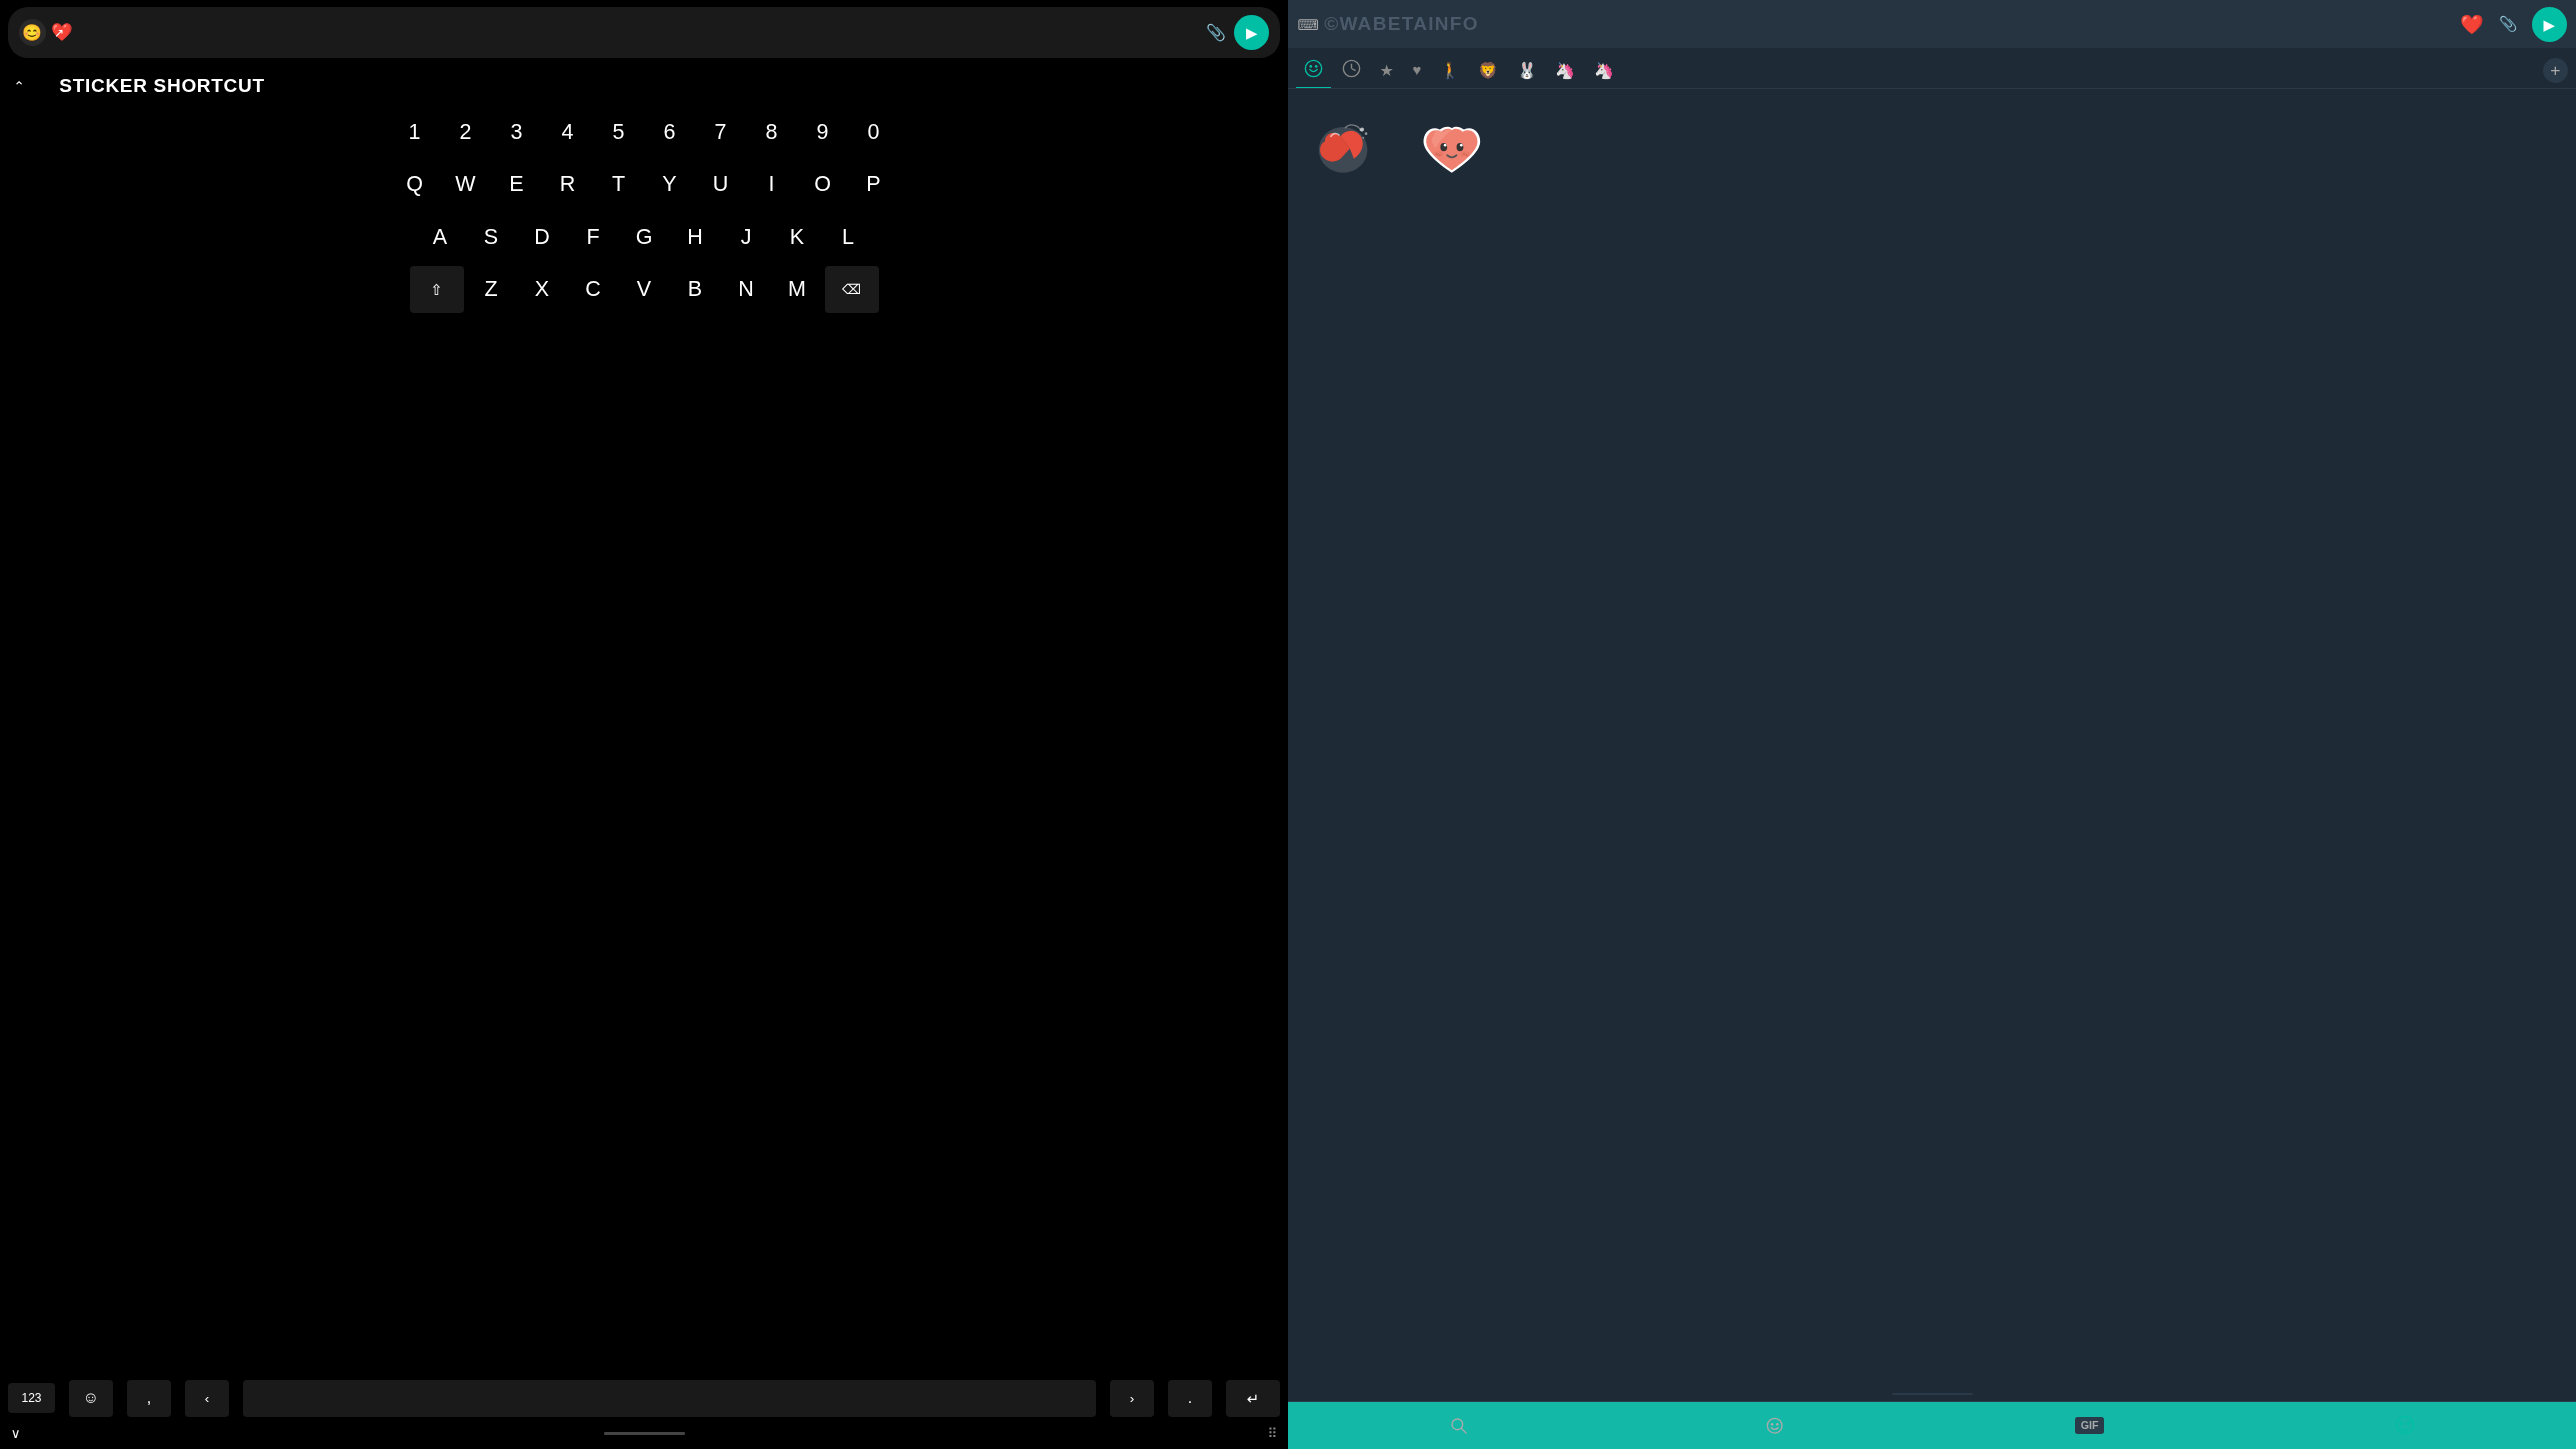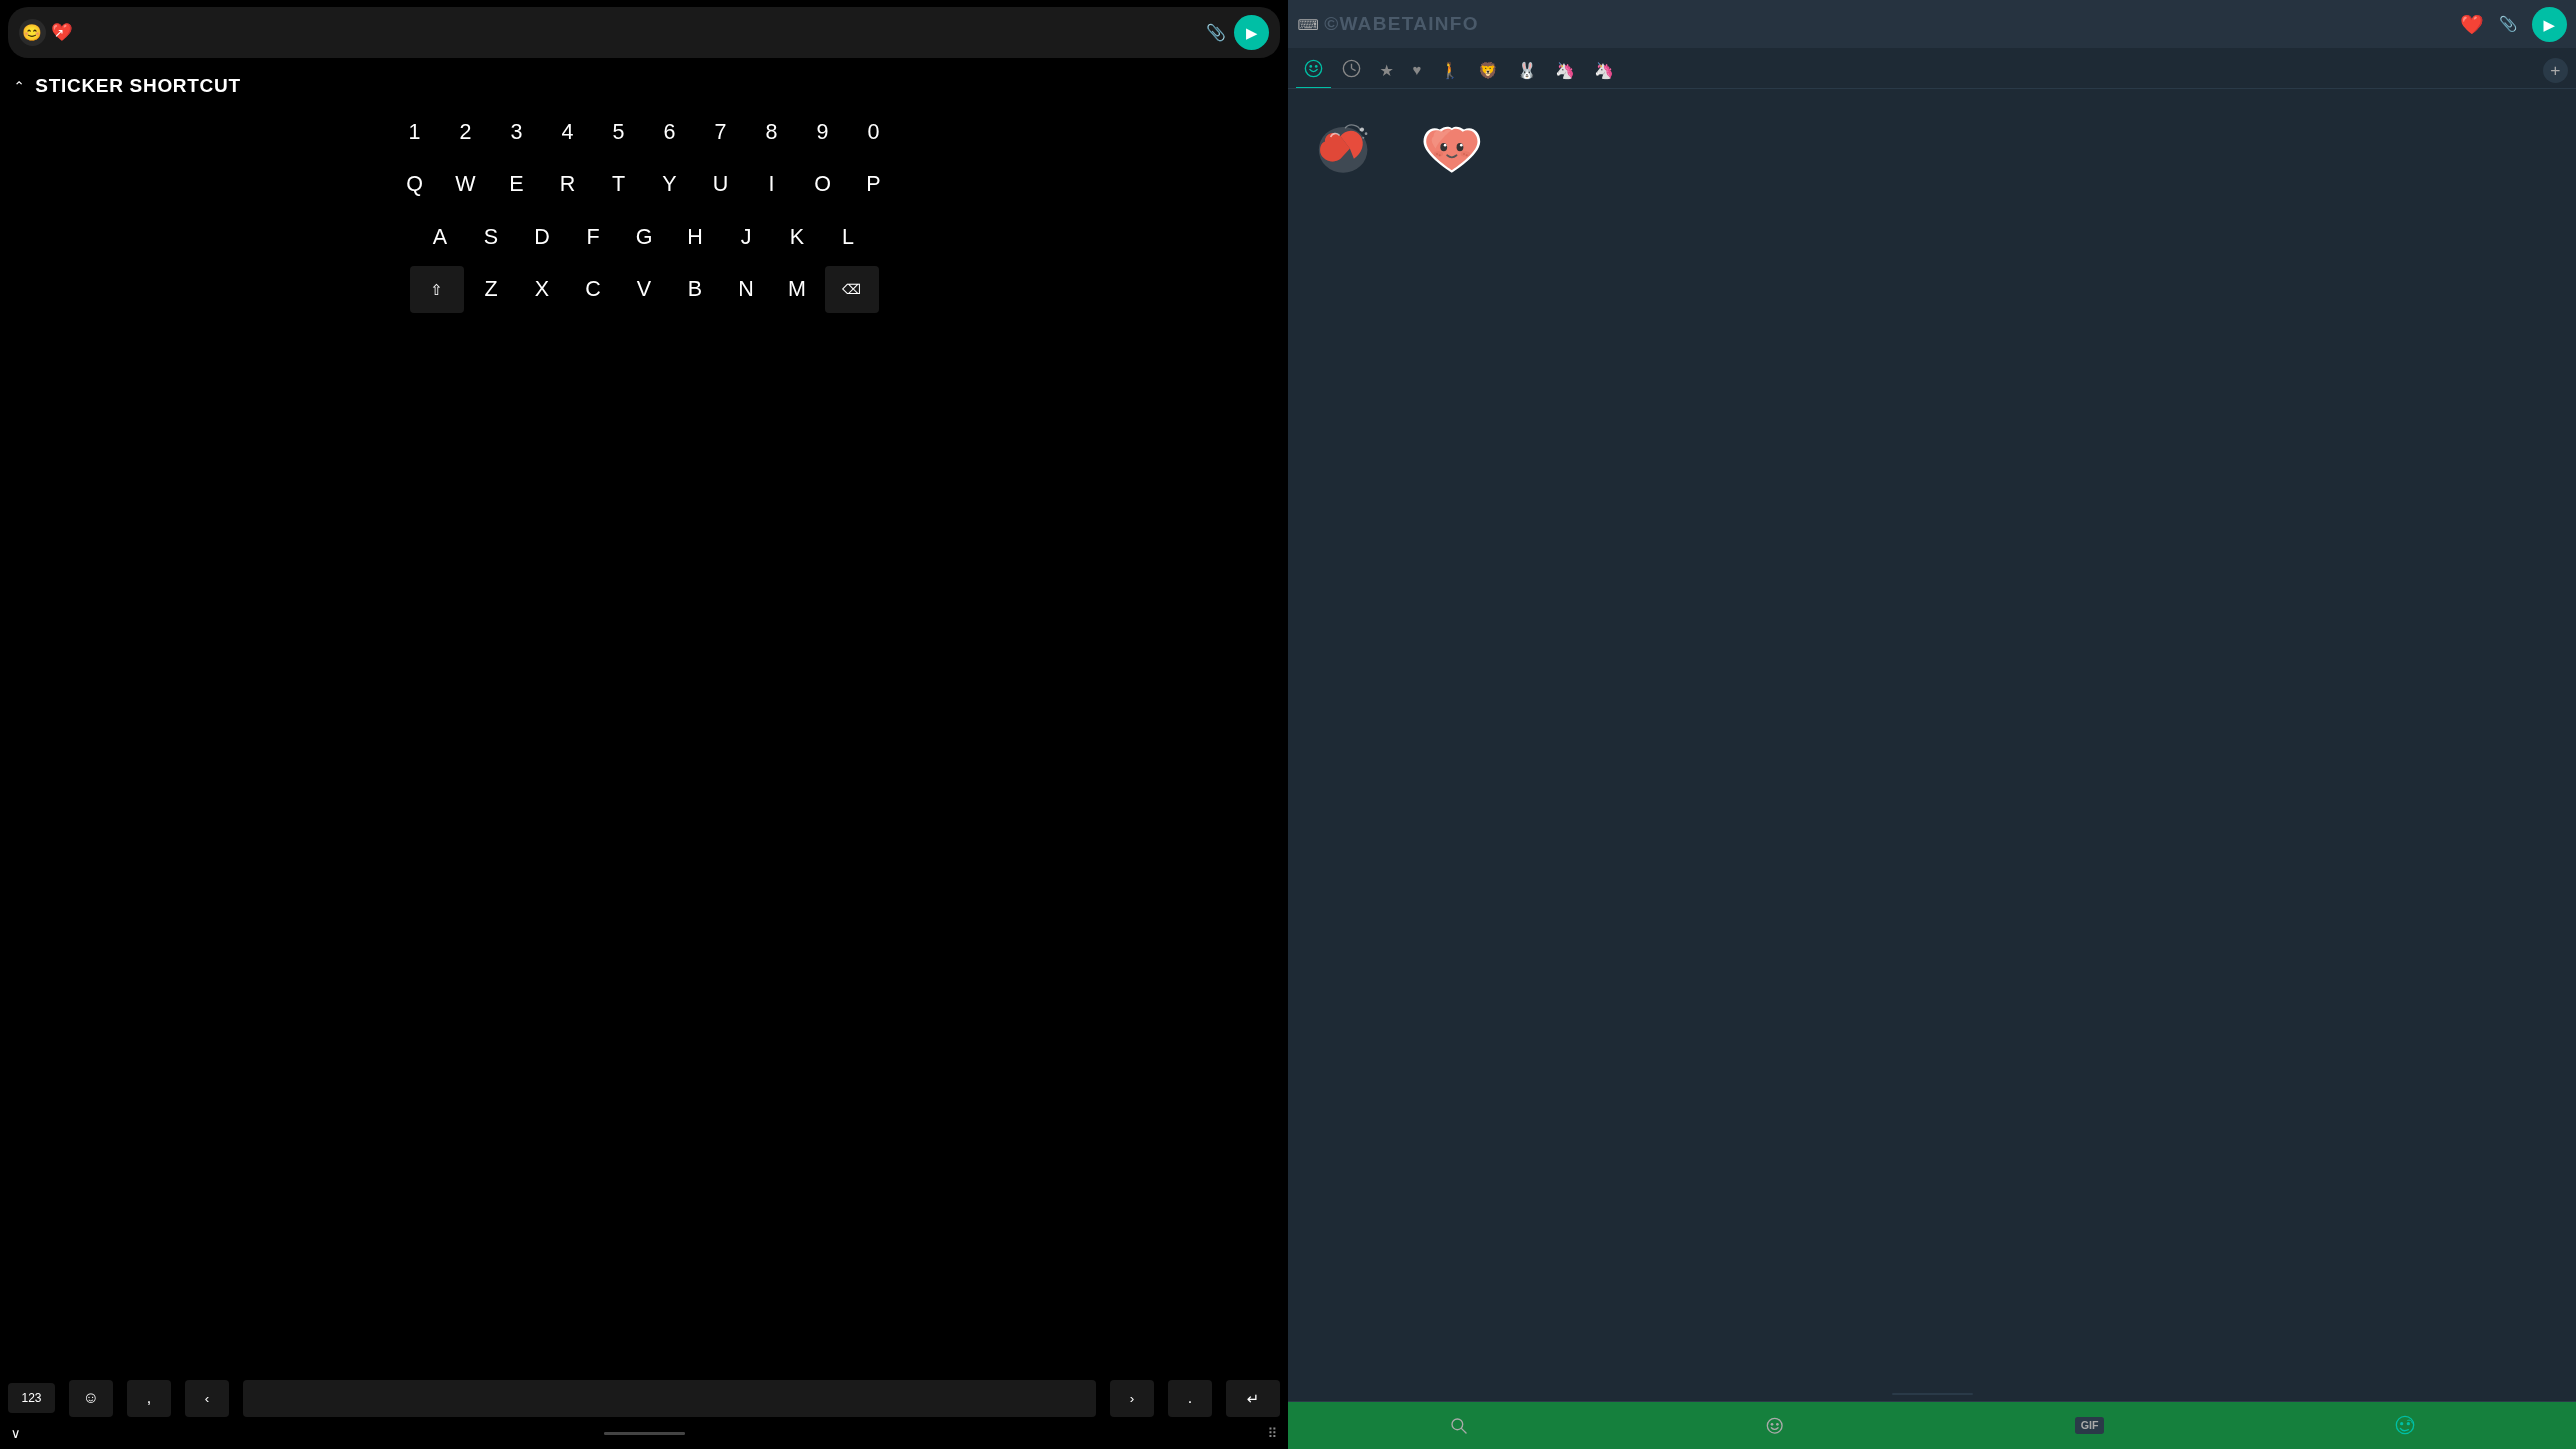--- a/index.html
+++ b/index.html
@@ -104,20 +104,21 @@
       margin-right: 10.7px;
       cursor: pointer;
     }
 
     .sticker-shortcut-title {
       font-size: 19px;
       font-weight: 900;
       color: white;
       letter-spacing: 0.7px;
       text-transform: uppercase;
+      margin-left: 24px;
     }
 
     .keyboard-area {
       flex: 1;
       background: #000;
       padding: 5.4px 8px;
       display: flex;
       flex-direction: column;
       gap: 2.7px;
     }
@@ -385,21 +386,21 @@
       align-items: center;
       justify-content: center;
       cursor: pointer;
     }
 
     .right-bottom-bar {
       display: flex;
       align-items: center;
       justify-content: space-around;
       padding: 6.7px 13.4px;
-      background: #15803d;
+      background: #14b8a6;
       border-top: 0.7px solid #2a3a48;
     }
 
     .bottom-icon {
       font-size: 16px;
       color: #aaa;
       cursor: pointer;
       width: 34px;
       height: 34px;
       display: flex;

